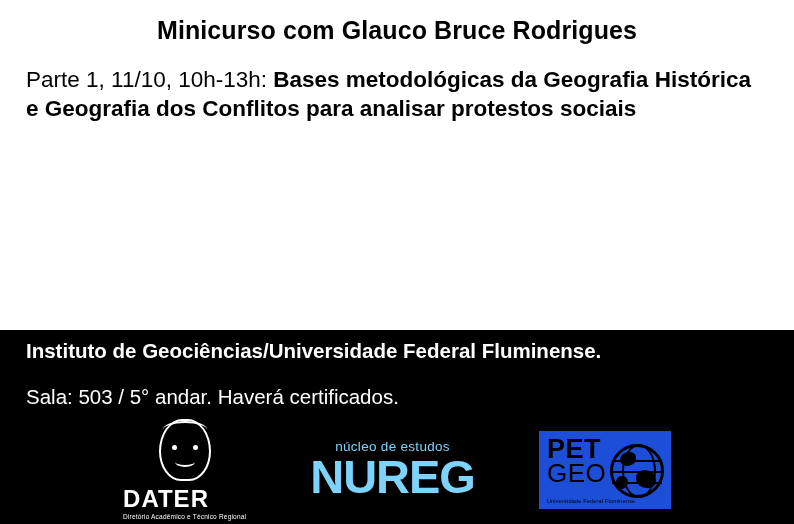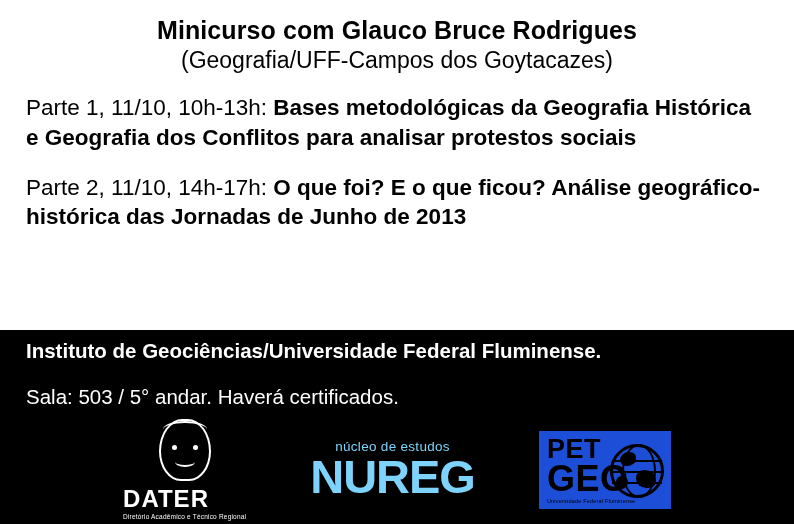--- a/index.html
+++ b/index.html
@@ -199,22 +199,22 @@
     left: 8px;
     top: 6px;
     line-height: 0.92;
   }
   .petgeo-pet {
     font-size: 27px;
     font-weight: bold;
     letter-spacing: 0.5px;
   }
   .petgeo-geo {
-    font-size: 36px;
-    font-weight: bold;
+    font-size: 26px;
+    font-weight: normal;
     letter-spacing: 0.5px;
   }
   .petgeo-sub {
     position: absolute;
     left: 8px;
     bottom: 5px;
     font-size: 5.5px;
     letter-spacing: 0.2px;
   }
   .petgeo-globe {
@@ -275,30 +275,26 @@
 </style>
 </head>
 <body>
 
 <div class="poster">
 
   <div class="top-section">
 
     <div class="title-block">
       <div class="main-title">Minicurso com Glauco Bruce Rodrigues</div>
-      <div class="subtitle">(Geografia/UFF-Campos dos Goytacazes)</div>
     </div>
 
     <div class="part">
       <span class="lead">Parte 1, 11/10, 10h-13h: </span><span class="emph">Bases metodológicas da Geografia Histórica e Geografia dos Conflitos para analisar protestos sociais</span>
     </div>
 
-    <div class="part">
-      <span class="lead">Parte 2, 11/10, 14h-17h: </span><span class="emph">O que foi? E o que ficou? Análise geográfico-histórica das Jornadas de Junho de 2013</span>
-    </div>
 
   </div>
 
   <div class="bottom-section">
 
     <div class="venue-line-1">Instituto de Geociências/Universidade Federal Fluminense.</div>
     <div class="venue-line-2">Sala: 503 / 5° andar. Haverá certificados.</div>
 
     <div class="logos">
 

